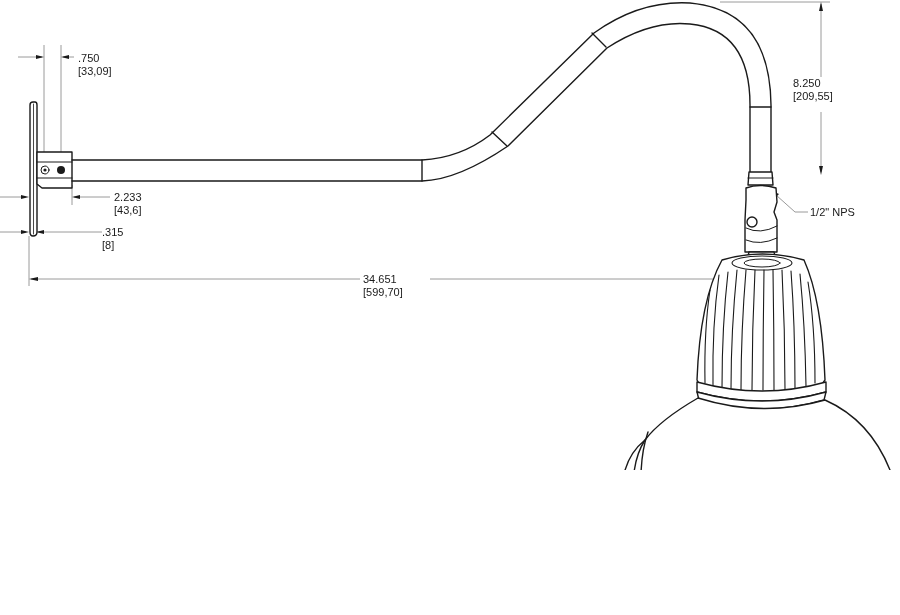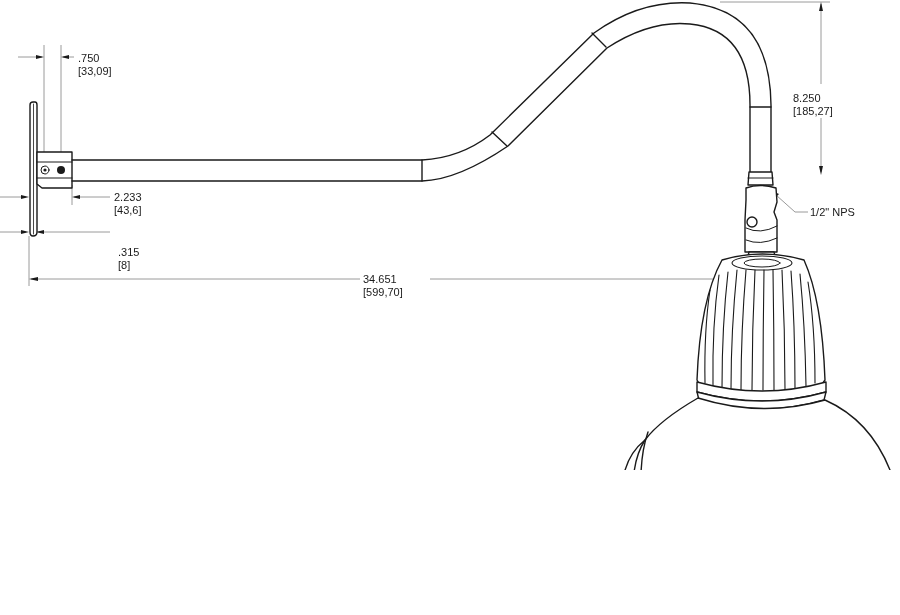--- a/index.html
+++ b/index.html
@@ -123,29 +123,29 @@
   <div class="lbl" style="left:78px; top:52px;">
     <div>.750</div>
     <div>[33,09]</div>
   </div>
 
   <div class="lbl" style="left:114px; top:191px;">
     <div>2.233</div>
     <div>[43,6]</div>
   </div>
 
-  <div class="lbl" style="left:118px; top:226px;margin-top:20px;">
+  <div class="lbl" style="left:102px; top:226px;">
     <div>.315</div>
     <div>[8]</div>
   </div>
 
   <div class="lbl" style="left:363px; top:273px;">
     <div>34.651</div>
     <div>[599,70]</div>
   </div>
 
-  <div class="lbl" style="left:793px; top:92px;">
+  <div class="lbl" style="left:793px; top:77px;">
     <div>8.250</div>
-    <div>[185,27]</div>
+    <div>[209,55]</div>
   </div>
 
   <div class="lbl" style="left:810px; top:206px;">1/2" NPS</div>
 </div>
 
 </body></html>

